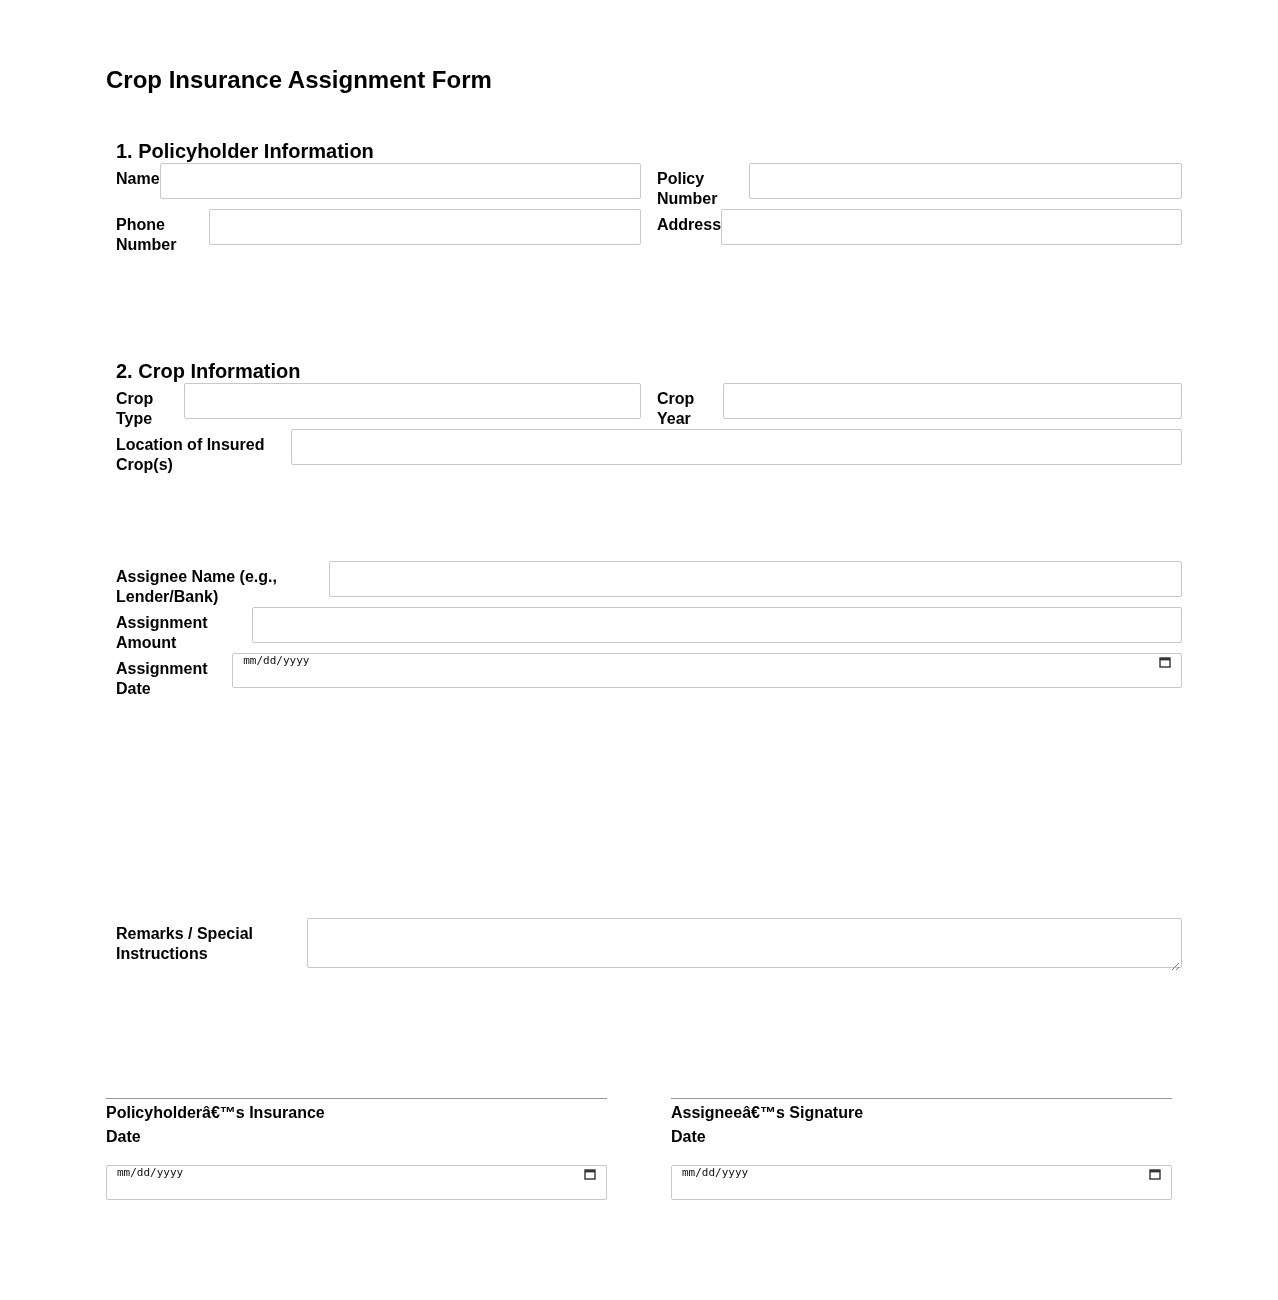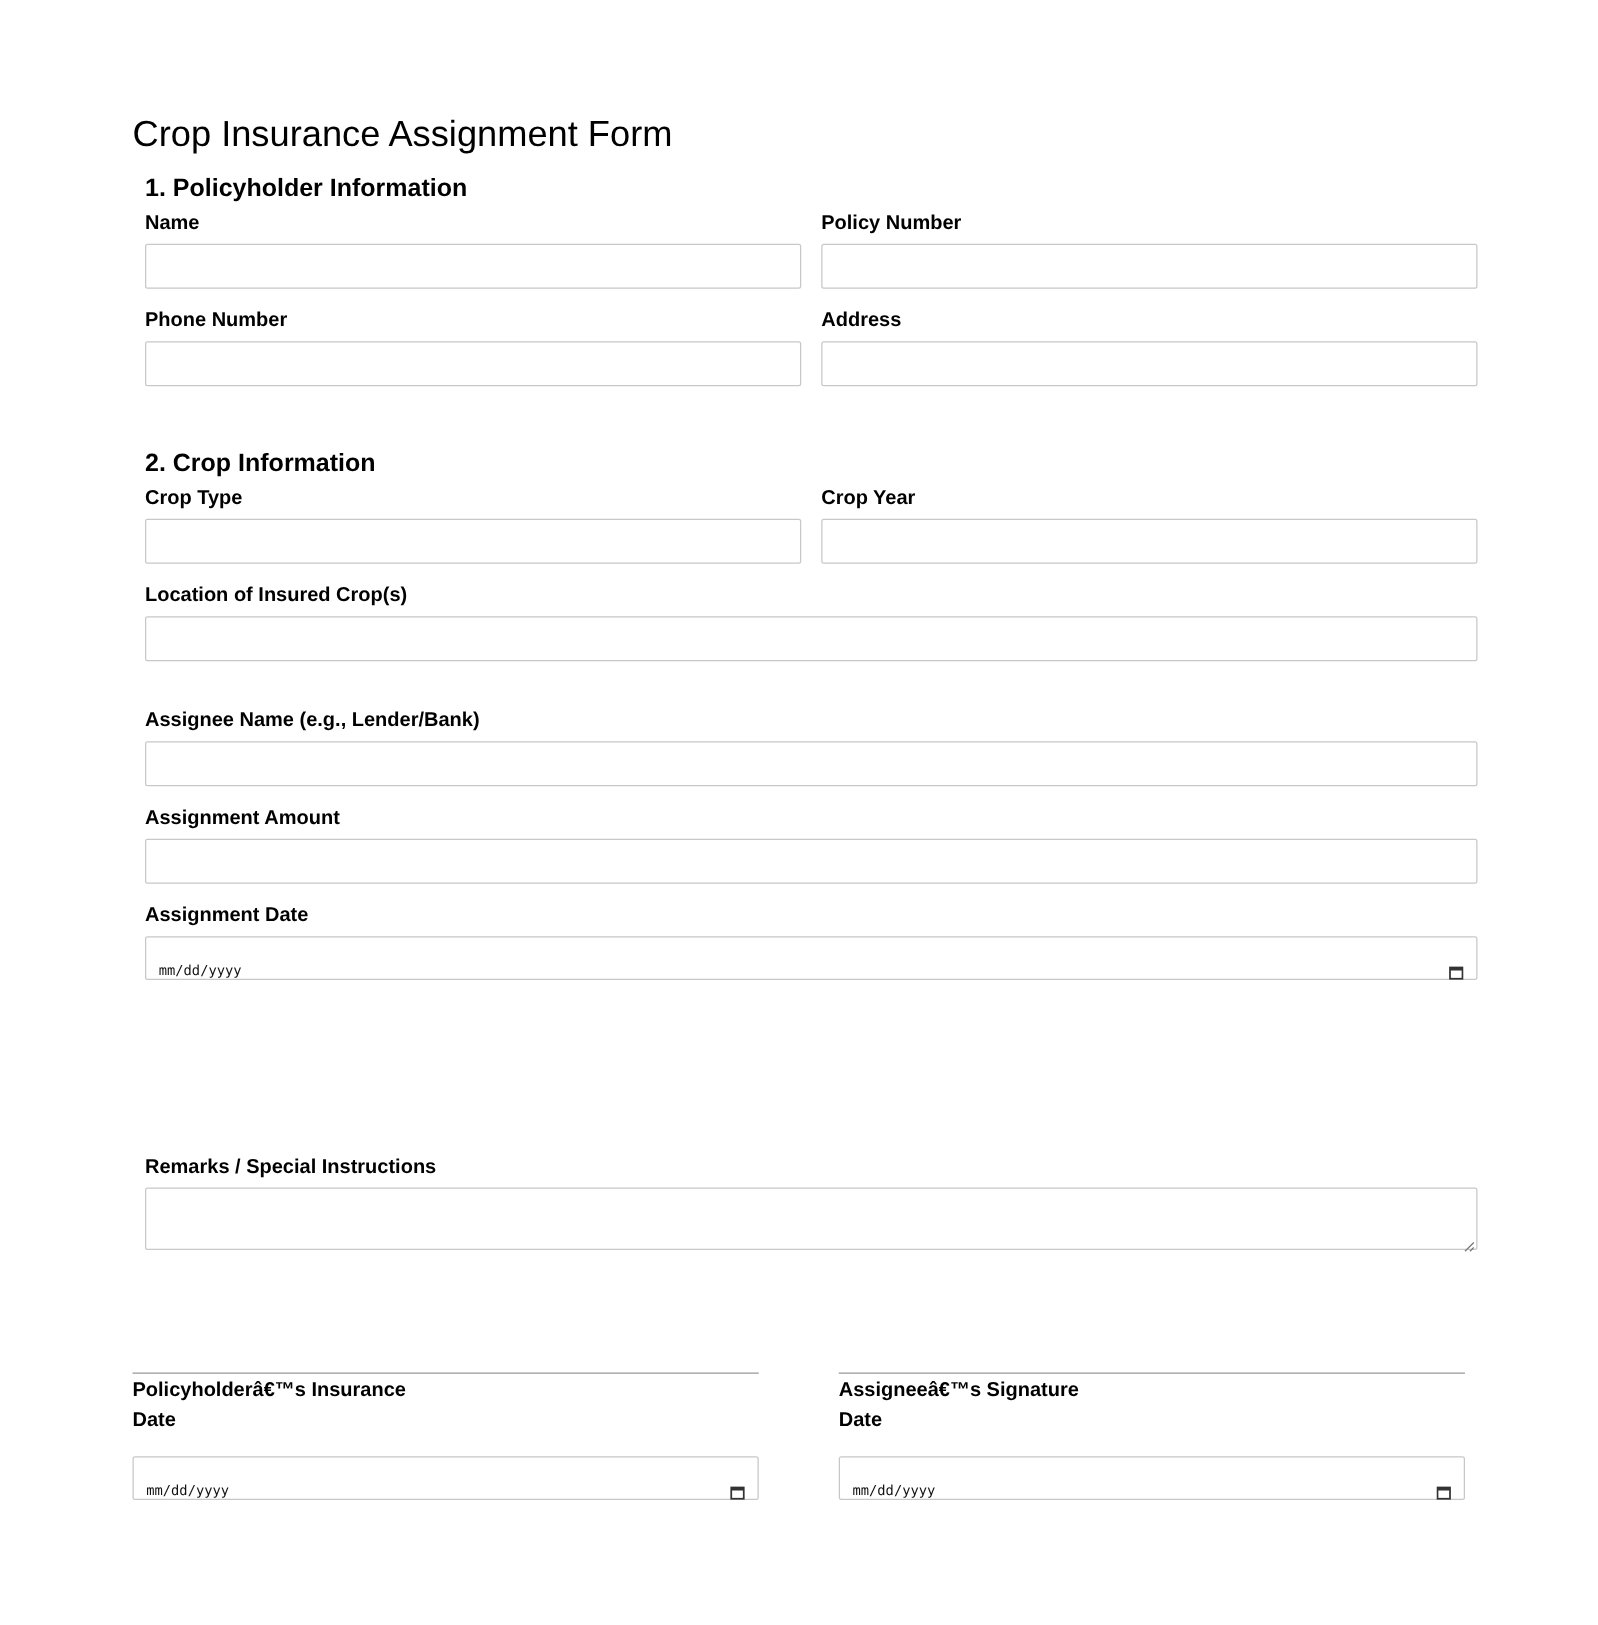--- a/index.html
+++ b/index.html
@@ -11,24 +11,24 @@
   }
   .container {
     position: absolute;
     left: 106px;
     top: 0;
     width: 1066px;
   }
   h1 {
     margin: 0;
     position: absolute;
-    top: 90px;
+    top: 62px;
     left: 0;
-    font-size: 29px;
-    font-weight: normal;
+    font-size: 24px;
+    font-weight: bold;
     line-height: 36px;
   }
   .section {
     position: absolute;
     left: 10px;
     width: 1066px;
   }
   h2 {
     margin: 0;
     font-size: 20px;
@@ -36,21 +36,20 @@
     line-height: 24px;
     height: 24px;
   }
   .row {
     display: flex;
     gap: 16px;
   }
   .field {
     flex: 1;
     display: flex;
-    flex-direction: column;
   }
   .label {
     display: block;
     font-size: 16px;
     font-weight: bold;
     line-height: 20px;
     height: 20px;
     margin-top: 6px;
     margin-bottom: 6px;
   }
@@ -66,21 +65,21 @@
     padding: 0 8px;
     outline: none;
   }
   .date-input {
     box-sizing: border-box;
     height: 35px;
     width: 100%;
     border: 1px solid #c8c8c8;
     border-radius: 2px;
     display: flex;
-    align-items: flex-end;
+    align-items: flex-start;
     justify-content: space-between;
     padding: 0 10px 0 10px;
     background: #fff;
   }
   .date-placeholder {
     font-family: "DejaVu Sans Mono", monospace;
     font-size: 11px;
     color: #111;
     letter-spacing: 0px;
   }

